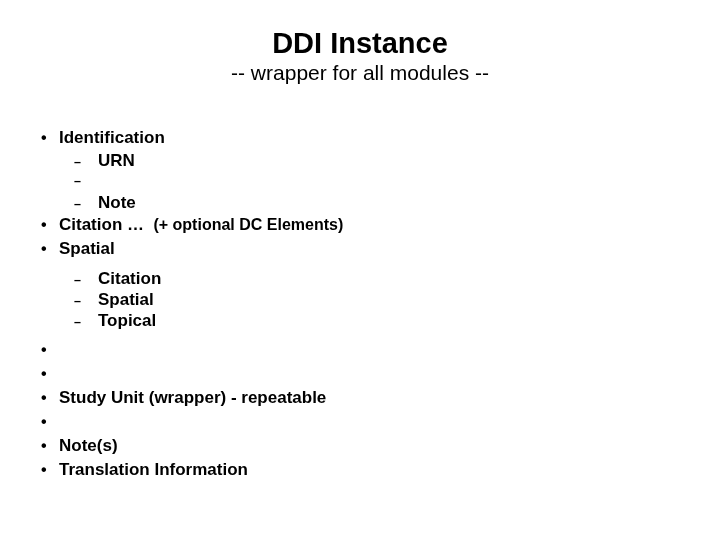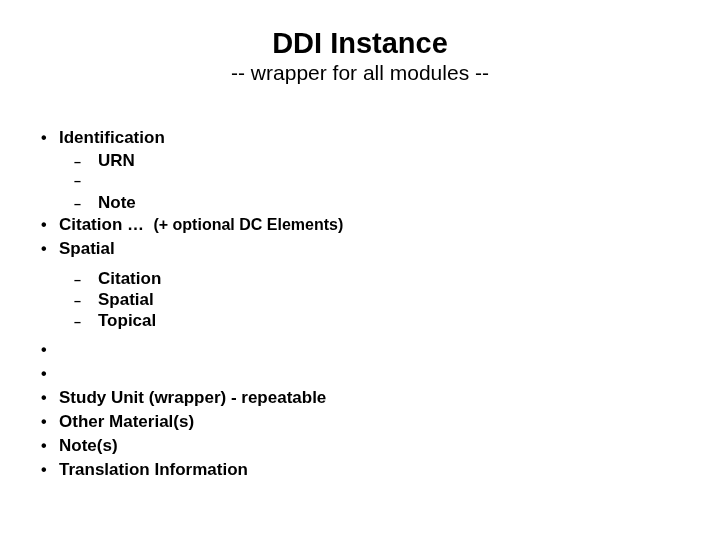--- a/index.html
+++ b/index.html
@@ -177,21 +177,20 @@
       <span class="marker">•</span>
     </div>
 
     <div class="bullet-row lvl1">
       <span class="marker">•</span>
       <span class="label">Study Unit (wrapper) - repeatable</span>
     </div>
 
     <div class="bullet-row lvl1">
       <span class="marker">•</span>
-      <span class="label">Other Material(s)</span>
     </div>
 
     <div class="bullet-row lvl1">
       <span class="marker">•</span>
       <span class="label">Note(s)</span>
     </div>
 
     <div class="bullet-row lvl1">
       <span class="marker">•</span>
       <span class="label">Translation Information</span>

